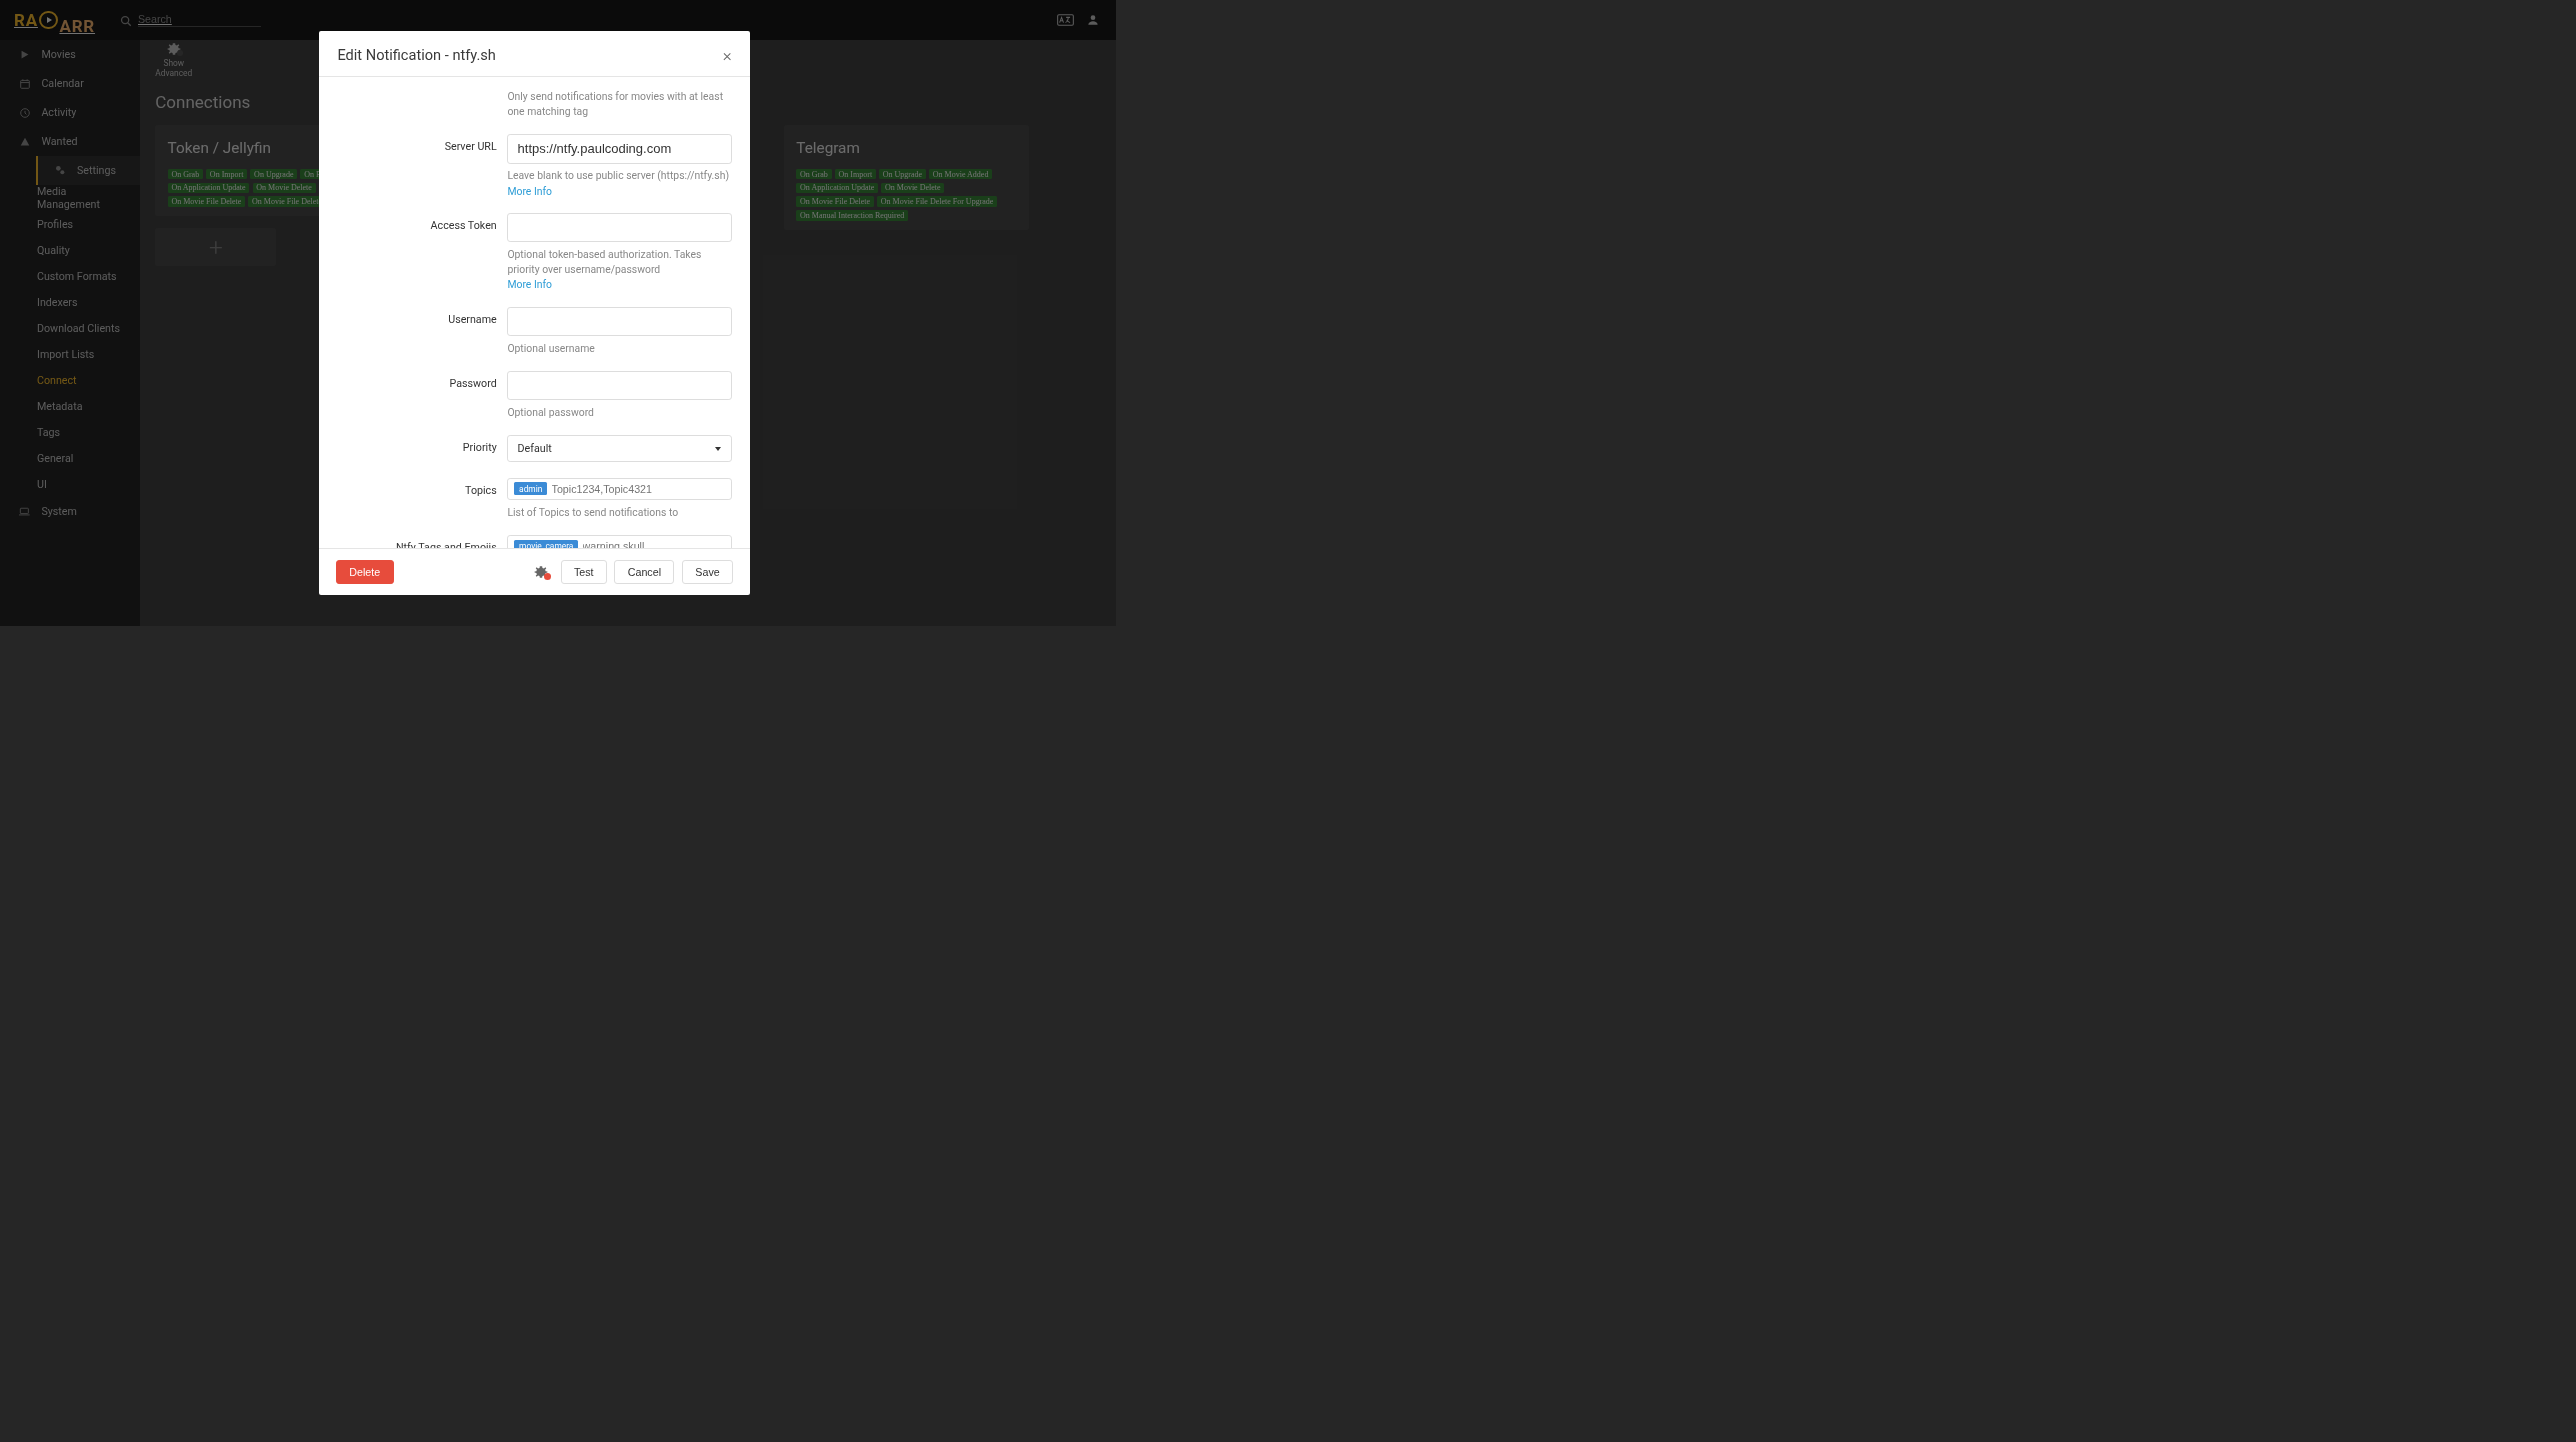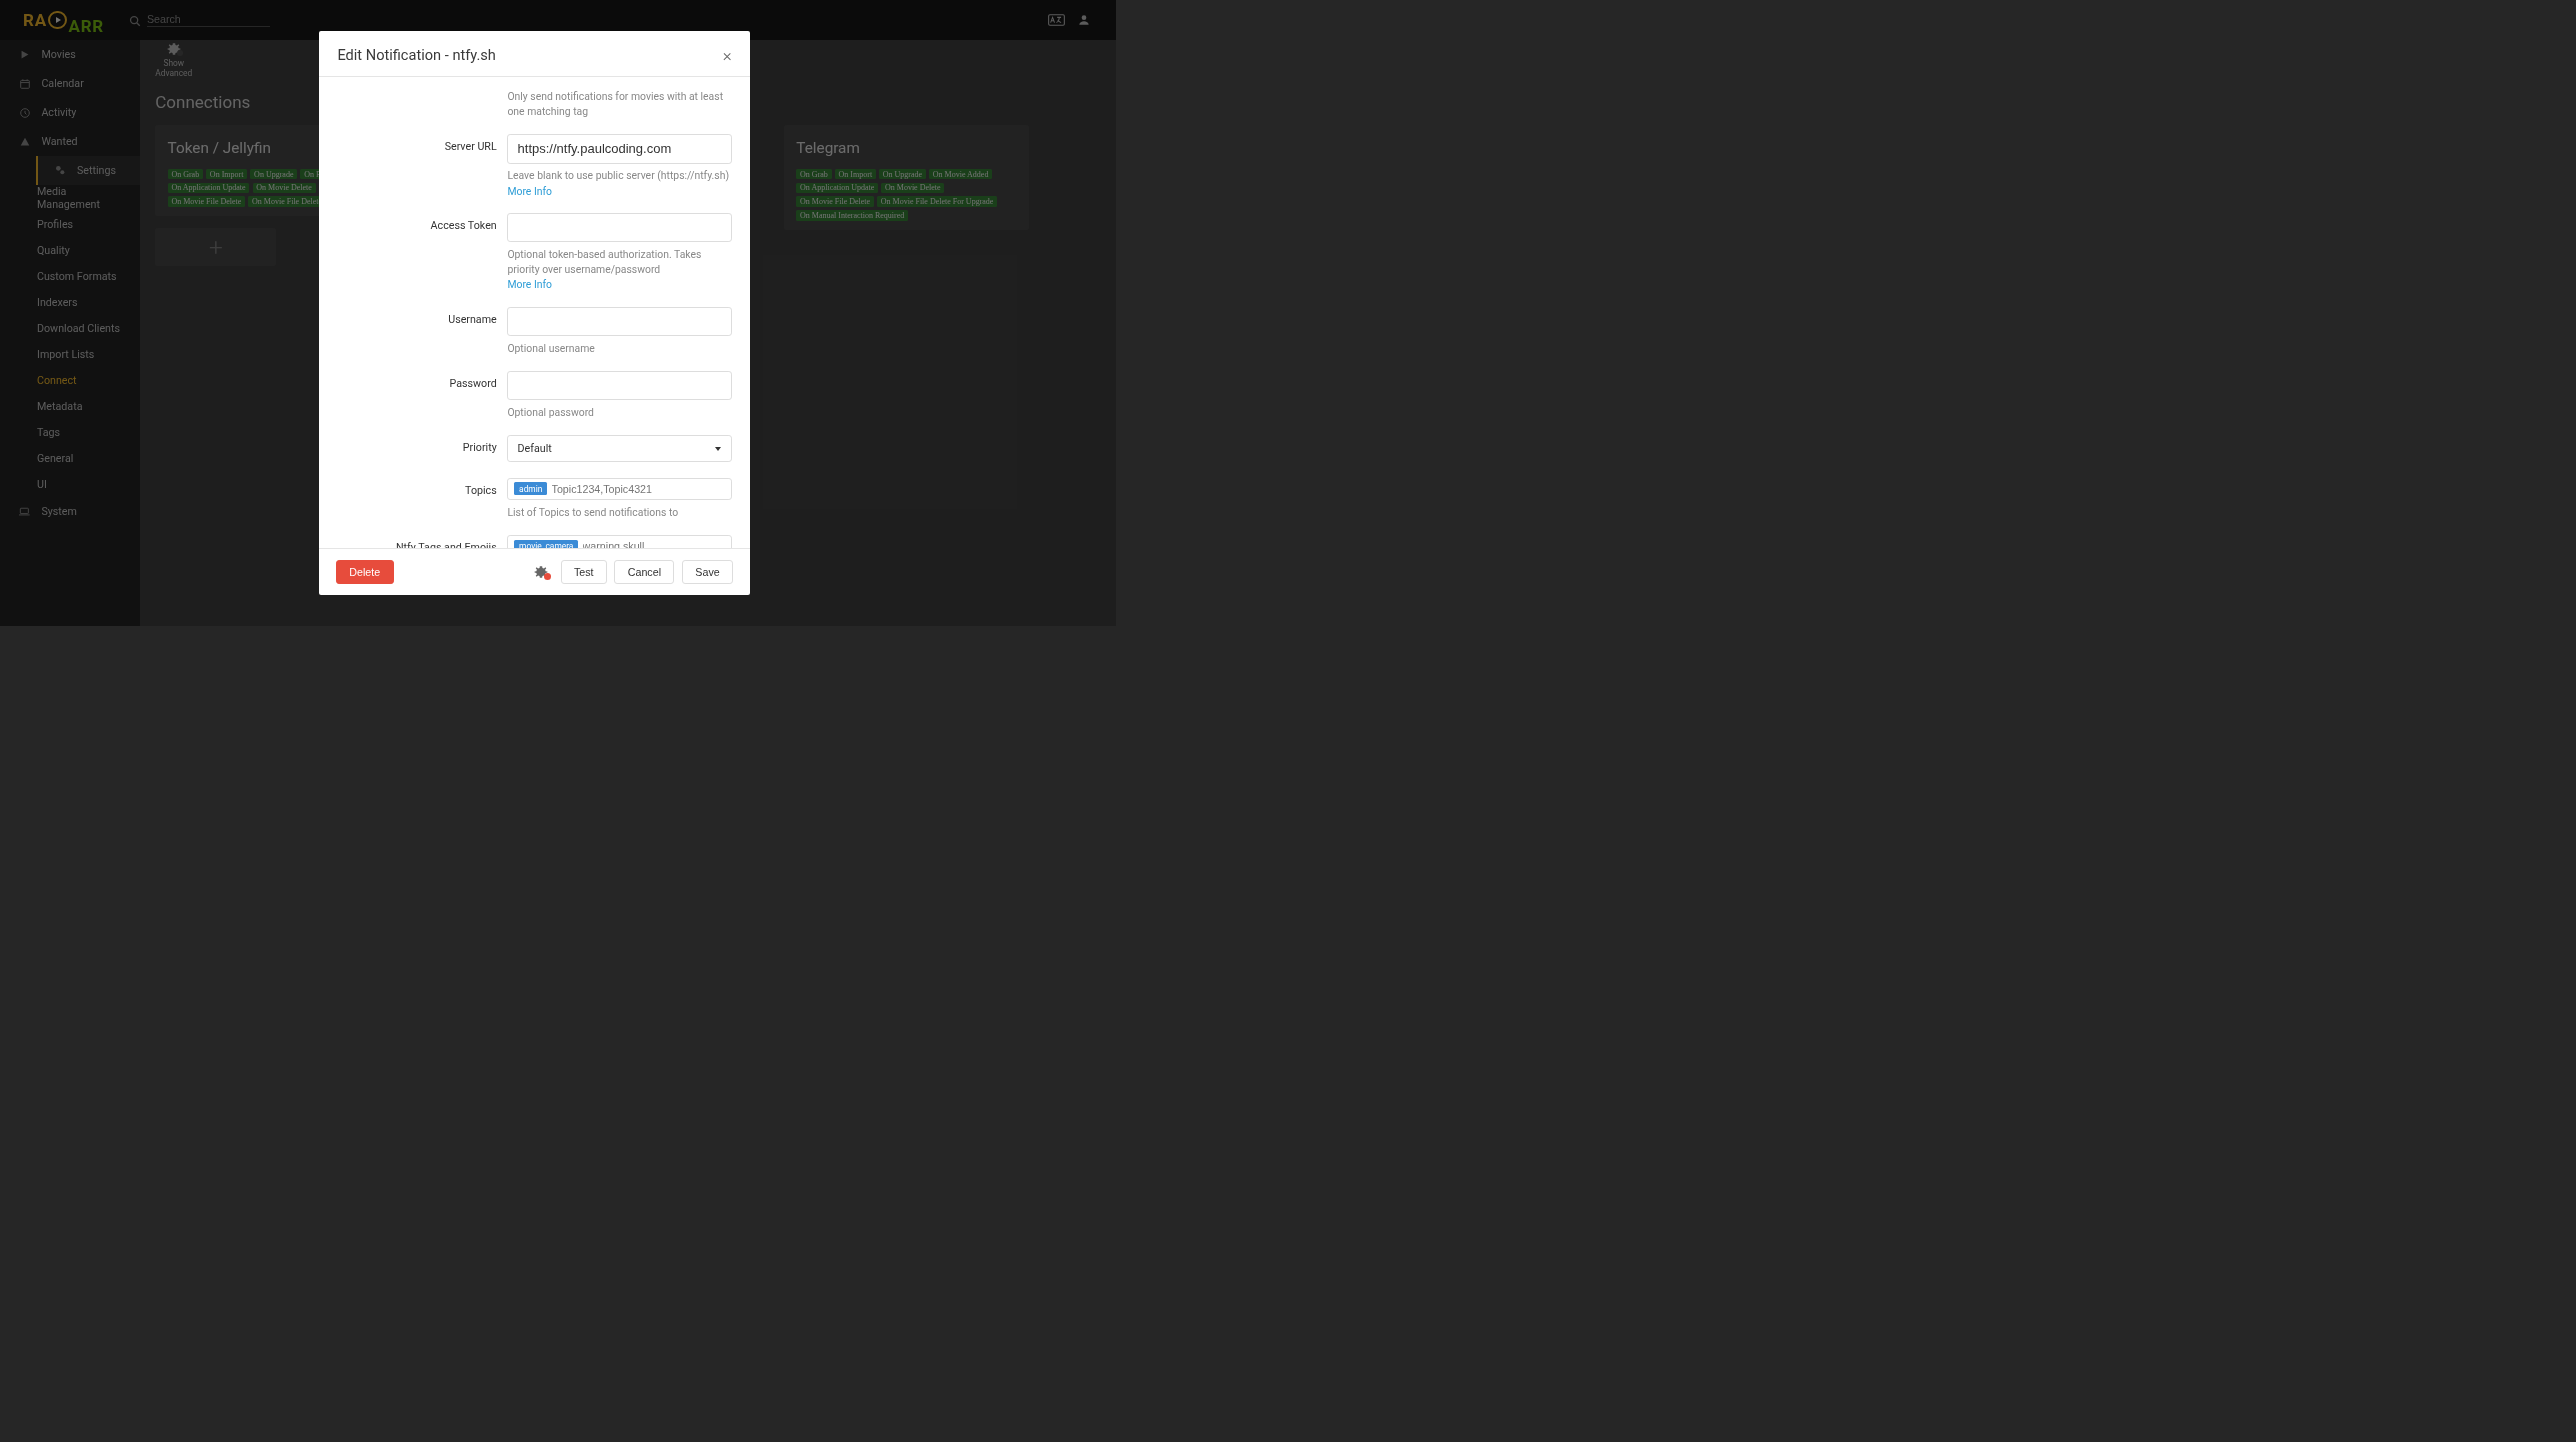--- a/index.html
+++ b/index.html
@@ -1,23 +1,23 @@
 <!DOCTYPE html>
 <html style="font-size:12.3px"><head>
 <meta charset="utf-8">
 <style>
 * { margin: 0; padding: 0; box-sizing: border-box; }
 body { font-family: -apple-system, BlinkMacSystemFont, "Segoe UI", Roboto, sans-serif; background: #262626; color: #fff; overflow: hidden; width: 1116px; height: 626px; position: relative; }
 
 
-.header { height: 40px; background: #1a1a1a; display: flex; align-items: center; padding: 0 23px; position: relative; }
+.header { height: 40px; background: #1a1a1a; display: flex; align-items: center; padding: 0 14px; position: relative; text-decoration: underline; }
 .logo { display: flex; align-items: center; font-size: 17px; font-weight: 700; letter-spacing: 0.8px; }
 .logo .ra { color: #ffc230; }
 .logo .play-wrap { color: #ffc230; display: inline-flex; align-items: center; position: relative; width: 21.5px; height: 21.5px; justify-content: center; }
-.logo .arr { color: #84cc16; margin-top: 12px; }
+.logo .arr { color: #fdba74; margin-top: 12px; }
 .play-circle { width: 18.4px; height: 18.4px; border: 2.3px solid #ffc230; border-radius: 50%; display: flex; align-items: center; justify-content: center; }
 .play-tri { width: 0; height: 0; border-left: 5.4px solid #fff; border-top: 3.1px solid transparent; border-bottom: 3.1px solid transparent; margin-left: 1.5px; }
 .search-wrap { display: flex; align-items: flex-end; margin-left: 24.5px; color: #999; }
 .search-icon { margin-right: 6.1px; }
 .search-input { background: transparent; border: none; border-bottom: 0.8px solid #555; color: #fff; font-size: 10.7px; width: 123px; outline: none; padding-bottom: 1.5px; }
 .search-input::placeholder { color: #999; }
 .header-right { margin-left: auto; display: flex; align-items: center; gap: 9.2px; color: #ccc; }
 .hdr-icon { width: 18.4px; height: 15.3px; display: flex; align-items: center; justify-content: center; }
 
 

